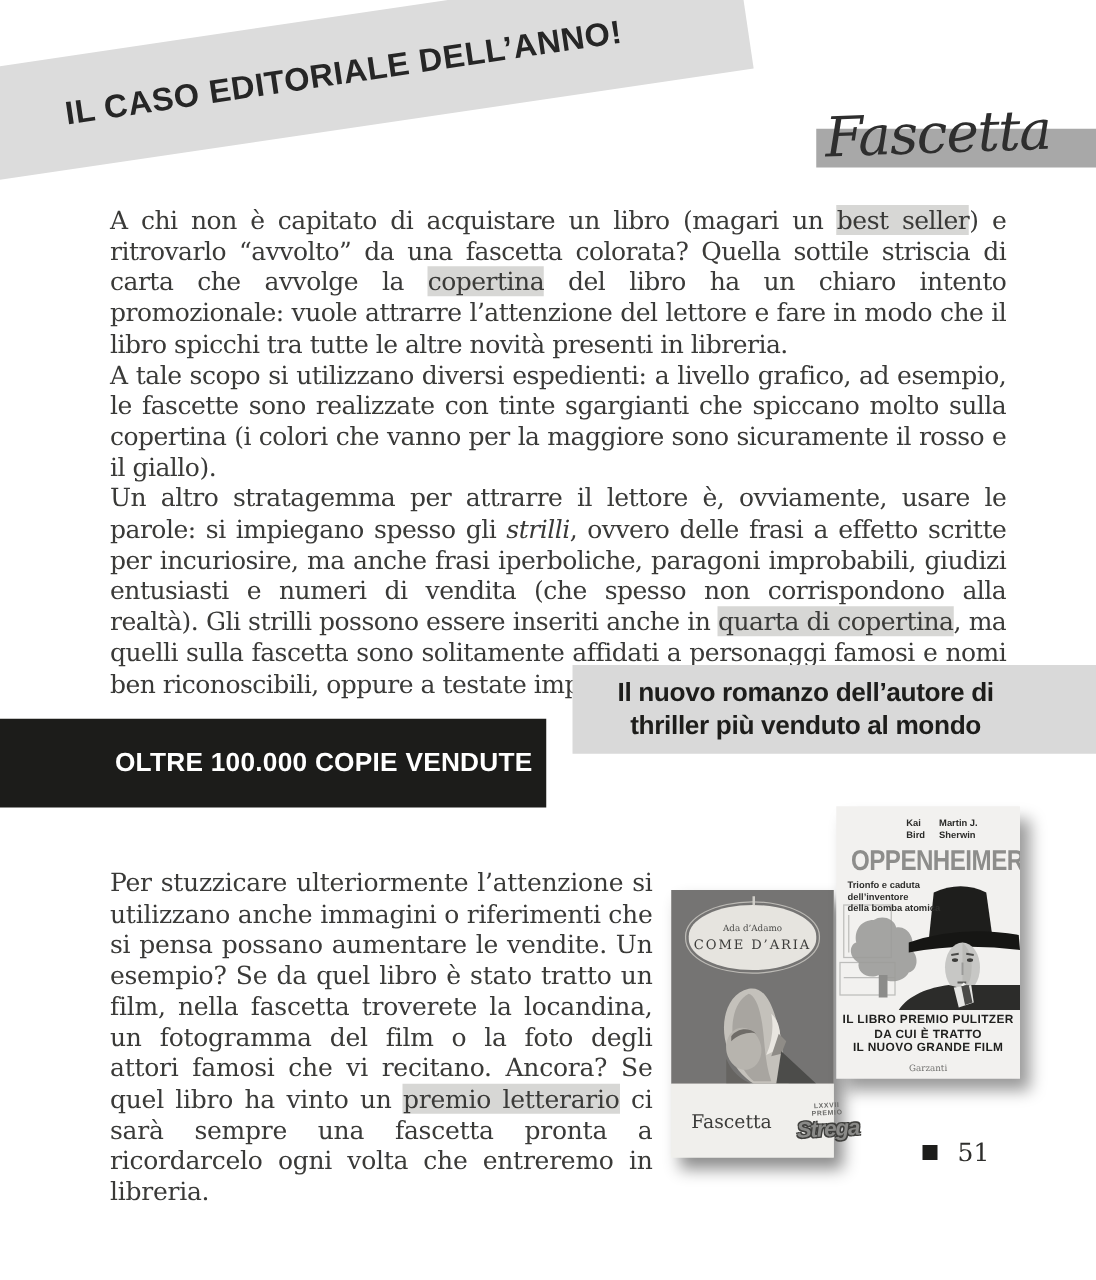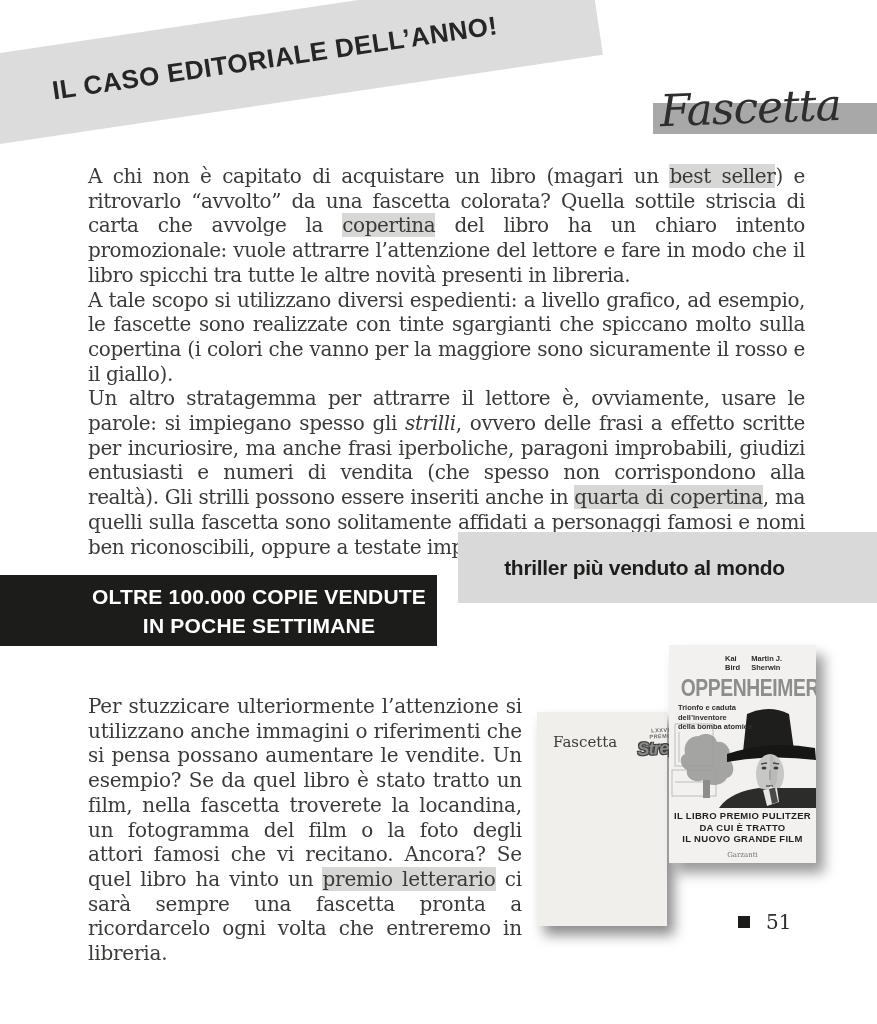--- a/index.html
+++ b/index.html
@@ -264,33 +264,49 @@
   <div class="title-bar"></div>
   <div class="title-script">Fascetta</div>
 
   <div class="main-text">
     <p><span>A chi non è capitato di acquistare un libro (magari un </span><span class="hl">best seller</span><span>) e ritrovarlo “avvolto” da una fascetta colorata? Quella sottile striscia di carta che avvolge la </span><span class="hl">copertina</span><span> del libro ha un chiaro intento promozionale: vuole attrarre l’attenzione del lettore e fare in modo che il libro spicchi tra tutte le altre novità presenti in libreria.</span></p>
     <p><span>A tale scopo si utilizzano diversi espedienti: a livello grafico, ad esempio, le fascette sono realizzate con tinte sgargianti che spiccano molto sulla copertina (i colori che vanno per la maggiore sono sicuramente il rosso e il giallo).</span></p>
     <p><span>Un altro stratagemma per attrarre il lettore è, ovviamente, usare le parole: si impiegano spesso gli </span><span class="it">strilli</span><span>, ovvero delle frasi a effetto scritte per incuriosire, ma anche frasi iperboliche, paragoni improbabili, giudizi entusiasti e numeri di vendita (che spesso non corrispondono alla realtà). Gli strilli possono essere inseriti anche in </span><span class="hl">quarta di copertina</span><span>, ma quelli sulla fascetta sono solitamente affidati a personaggi famosi e nomi ben riconoscibili, oppure a testate importanti (nazionali e internazionali).</span></p>
   </div>
 
   <div class="gray-box">
+    <div>Il nuovo romanzo dell’autore di</div>
     <div>thriller più venduto al mondo</div>
   </div>
 
   <div class="black-box">
     <div>OLTRE 100.000 COPIE VENDUTE</div>
-    <div>IN POCHE SETTIMANE</div>
   </div>
 
   <div class="bottom-text">
     <p><span>Per stuzzicare ulteriormente l’attenzione si utilizzano anche immagini o riferimenti che si pensa possano aumentare le vendite. Un esempio? Se da quel libro è stato tratto un film, nella fascetta troverete la locandina, un fotogramma del film o la foto degli attori famosi che vi recitano. Ancora? Se quel libro ha vinto un </span><span class="hl">premio letterario</span><span> ci sarà sempre una fascetta pronta a ricordarcelo ogni volta che entreremo in libreria.</span></p>
   </div>
 
   <div class="book book-comedaria">
+    <div class="cd-cover">
+      <div class="cd-cartouche">
+        <div class="cd-author">Ada d’Adamo</div>
+        <div class="cd-title">COME D’ARIA</div>
+      </div>
+      <svg class="cd-figures" width="130" height="80" viewBox="0 0 130 80">
+        <path d="M62,4 C44,8 38,32 45,52 C49,66 58,75 66,80 L94,80 C88,62 90,46 85,32 C80,14 74,2 62,4 Z" fill="#c4c1bb"></path>
+        <path d="M62,8 C50,14 46,34 51,52 C54,64 60,73 66,78 L80,78 C74,60 75,42 72,28 C70,16 66,9 62,8 Z" fill="#a8a5a0"></path>
+        <path d="M80,24 C86,29 89,40 86,52 L76,57 C81,46 82,33 80,24 Z" fill="#e9e6e0"></path>
+        <path d="M86,40 L92,46 L88,56 L80,58 Z" fill="#8f8c87"></path>
+        <ellipse cx="58" cy="52" rx="14" ry="17" fill="#b7b4ae" transform="rotate(-12 58 52)"></ellipse>
+        <path d="M48,42 C52,36 62,34 68,40 C64,38 54,40 48,46 Z" fill="#6f6c68"></path>
+        <path d="M88,54 L116,80 L84,80 Z" fill="#4c4c4a"></path>
+        <path d="M44,60 C48,70 56,77 64,80 L44,80 Z" fill="#666461"></path>
+      </svg>
+    </div>
     <div class="cd-band">
       <span class="cd-vincitore">Fascetta</span>
       <span class="cd-divider"></span>
       <span class="cd-strega">
         <span class="cd-strega-top">LXXVII</span>
         <span class="cd-strega-mid">PREMIO</span>
         <span class="cd-strega-logo">Strega</span>
       </span>
     </div>
   </div>

